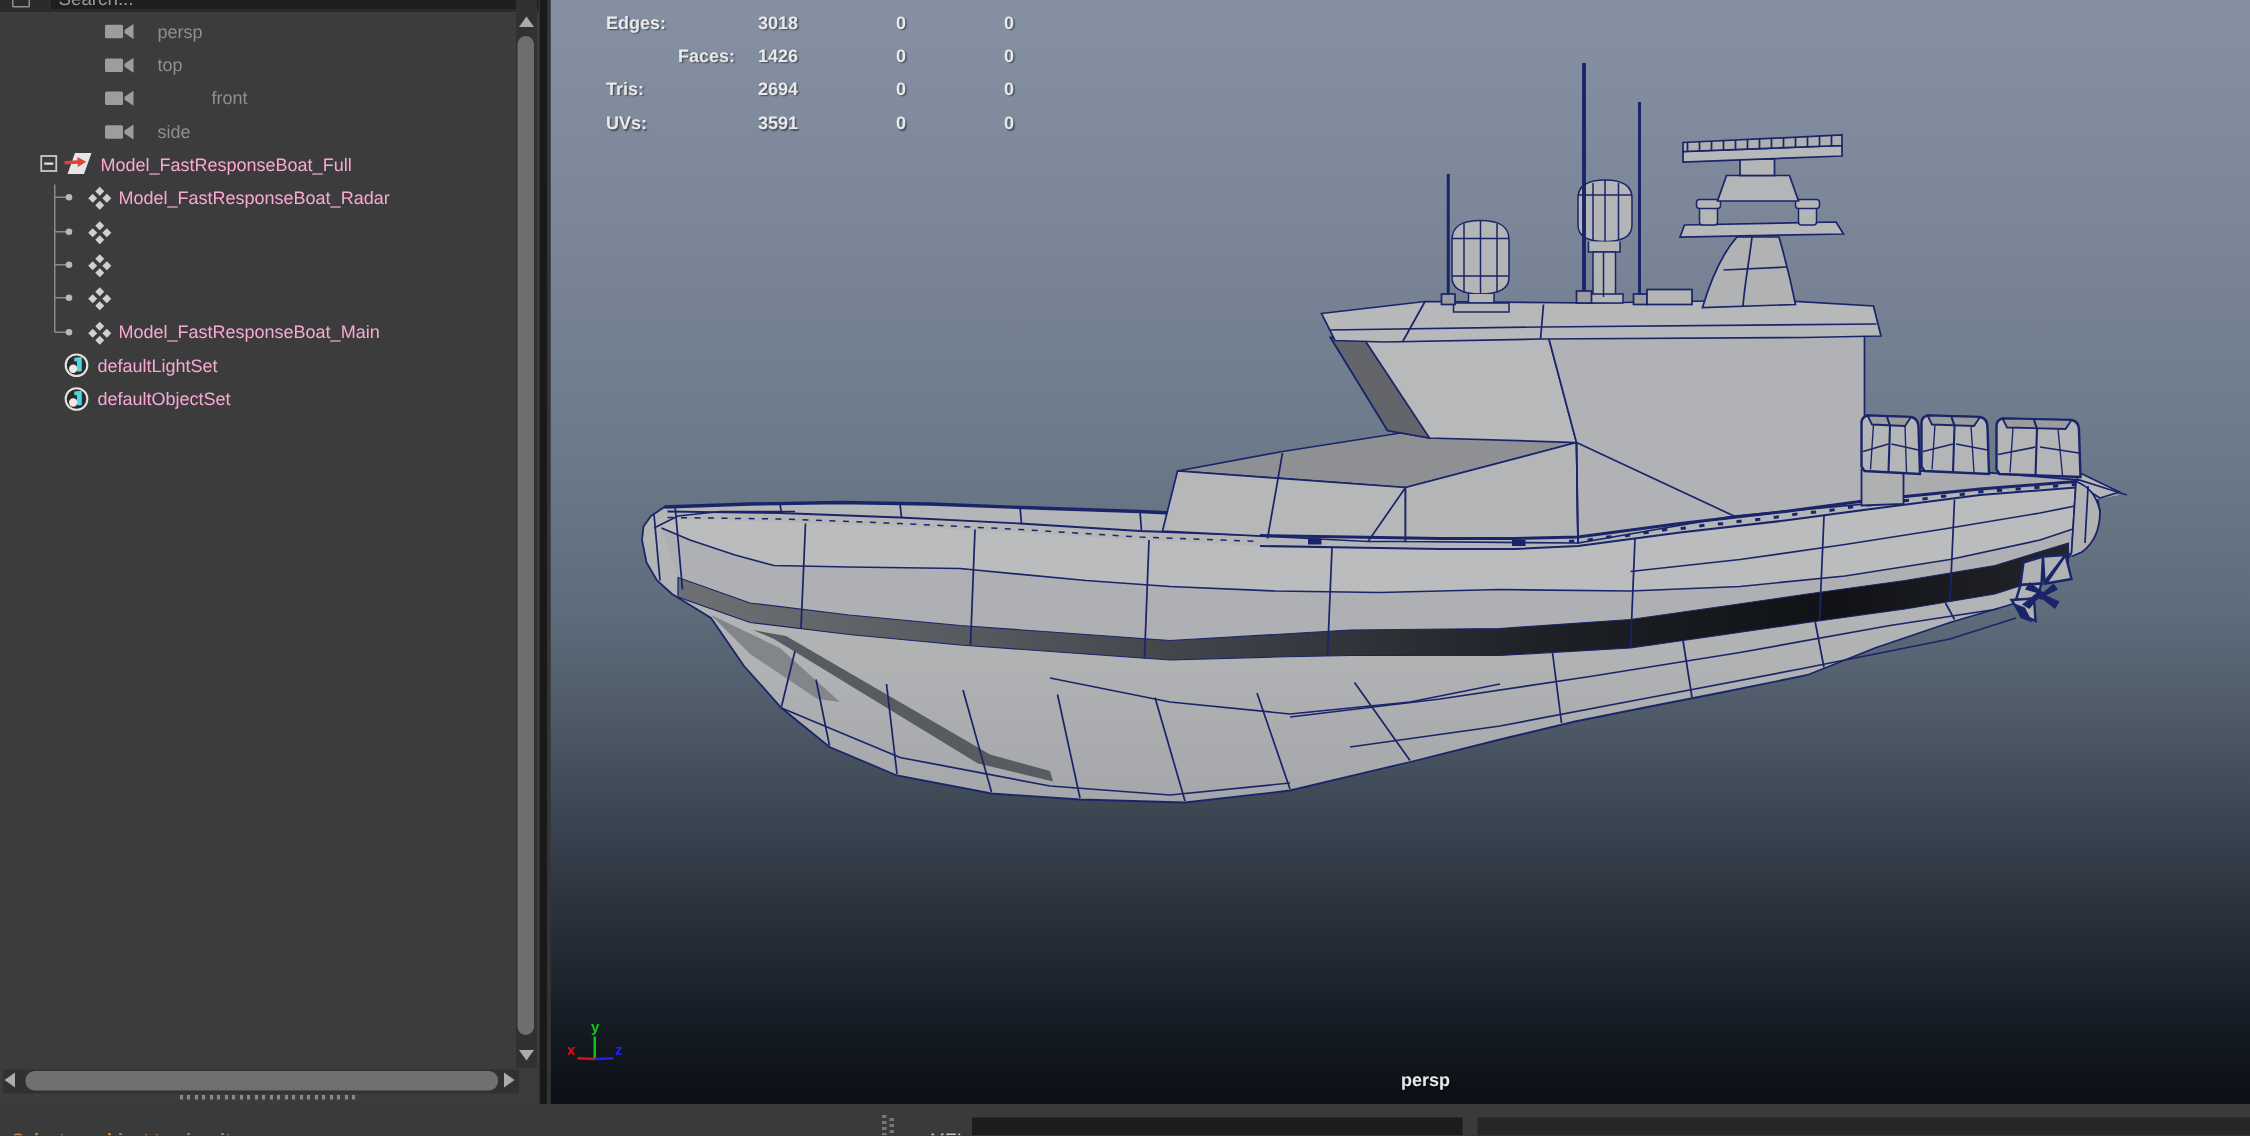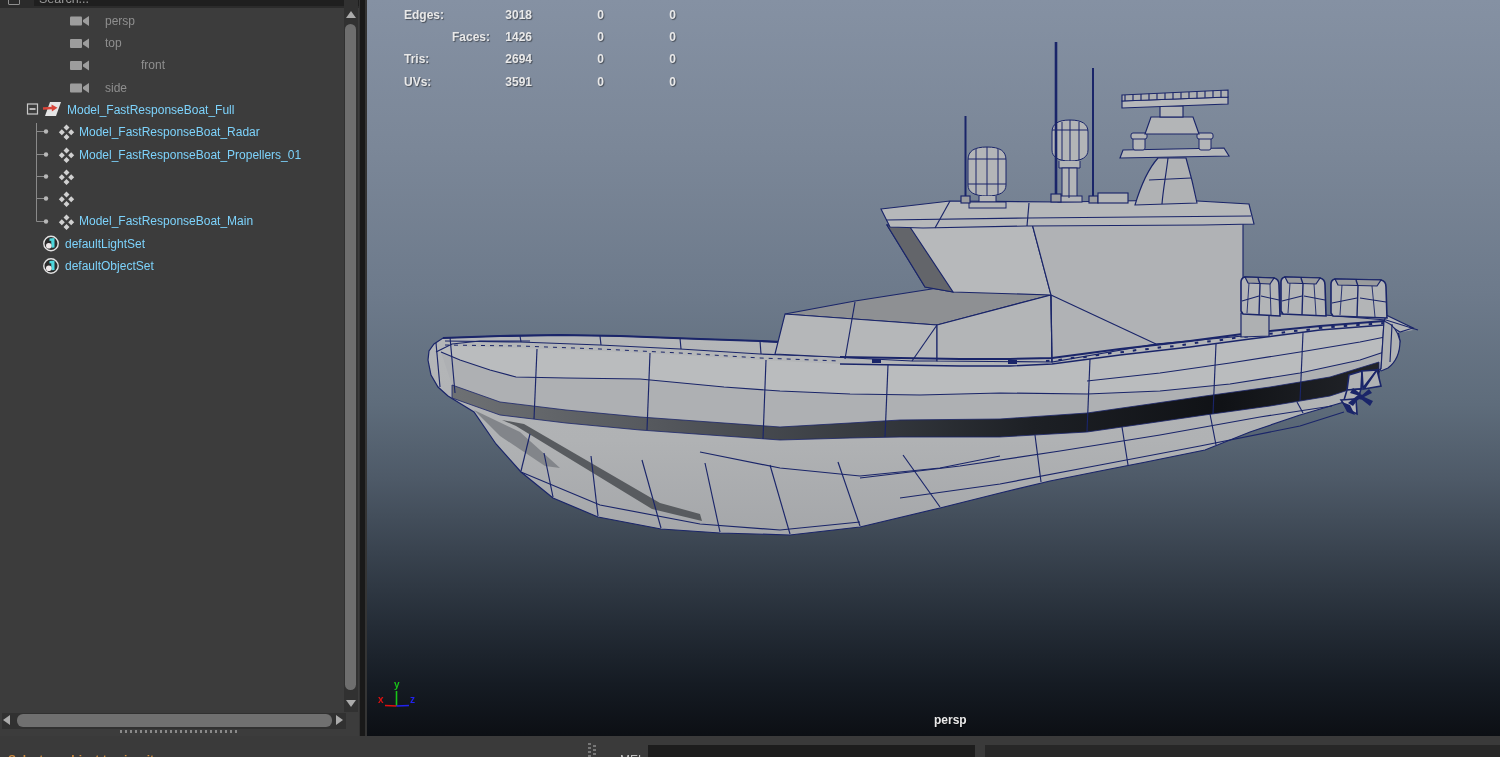--- a/index.html
+++ b/index.html
@@ -2,21 +2,21 @@
 <html><head>
 <meta charset="utf-8">
 <style>
   html,body{margin:0;padding:0;}
   body{width:1500px;height:757px;overflow:hidden;background:#393939;font-family:"Liberation Sans",sans-serif;position:relative;}
   #vp{position:absolute;left:367px;top:0;width:1133px;height:736px;
       background:linear-gradient(180deg,#8591a3 0%,#7b8798 20%,#6d7a8b 40%,#5e6c7b 55%,#4e5a68 65%,#39434f 75%,#242c36 85%,#151b23 93%,#0c0f14 100%);}
   .hudrow{position:absolute;color:#e9e9e9;font-size:12px;font-weight:bold;text-shadow:1px 1px 1px rgba(0,0,0,0.45);margin-left:20px;}
   .num{position:absolute;text-align:right;}
   #outliner{position:absolute;left:0;top:0;width:360px;height:736px;background:#3c3c3c;}
-  .trow{position:absolute;height:22px;line-height:22px;font-size:12px;color:#7dd3fc;white-space:nowrap;}
+  .trow{position:absolute;height:22px;line-height:22px;font-size:12px;color:#f9a8d4;white-space:nowrap;}
   .cam{color:#8f8f8f;}
   #vsb{position:absolute;left:344px;top:0;width:14px;height:712px;background:#313131;}
   #vsbthumb{position:absolute;left:1px;top:24px;width:11px;height:666px;background:#6e6e6e;border-radius:6px;}
   #hsb{position:absolute;left:2px;top:713px;width:344px;height:16px;background:#313131;}
   #hsbthumb{position:absolute;left:15px;top:1px;width:315px;height:13px;background:#707070;border-radius:6px;}
   .arrow{position:absolute;width:0;height:0;}
 </style>
 </head>
 <body>
 
@@ -312,21 +312,20 @@
         <path d="M6.5,2.5 L11.5,2 11.5,11.5 8.5,11.8 8.2,4.8 6.5,5Z" fill="#4dd7dd"></path>
         <circle cx="5.8" cy="9.8" r="2.8" fill="#efe9ea"></circle>
       </g>
     </svg>
     <div class="trow cam" style="left:105px;top:1px;">persp</div>
     <div class="trow cam" style="left:105px;top:23px;">top</div>
     <div class="trow cam" style="left:105px;top:45px;margin-left:36px;">front</div>
     <div class="trow cam" style="left:105px;top:67.5px;">side</div>
     <div class="trow" style="left:67px;top:90px;">Model_FastResponseBoat_Full</div>
     <div class="trow" style="left:79px;top:112px;">Model_FastResponseBoat_Radar</div>
-    <div class="trow" style="left:79px;top:134.5px;">Model_FastResponseBoat_Propellers_01</div>
     <div class="trow" style="left:79px;top:201px;">Model_FastResponseBoat_Main</div>
     <div class="trow" style="left:65px;top:224px;">defaultLightSet</div>
     <div class="trow" style="left:65px;top:246px;">defaultObjectSet</div>
   </div>
 
   <div id="vsb">
     <div class="arrow" style="left:2px;top:11px;border-left:5px solid transparent;border-right:5px solid transparent;border-bottom:7px solid #ababab;"></div>
     <div id="vsbthumb"></div>
     <div class="arrow" style="left:2px;top:700px;border-left:5px solid transparent;border-right:5px solid transparent;border-top:7px solid #ababab;"></div>
   </div>

